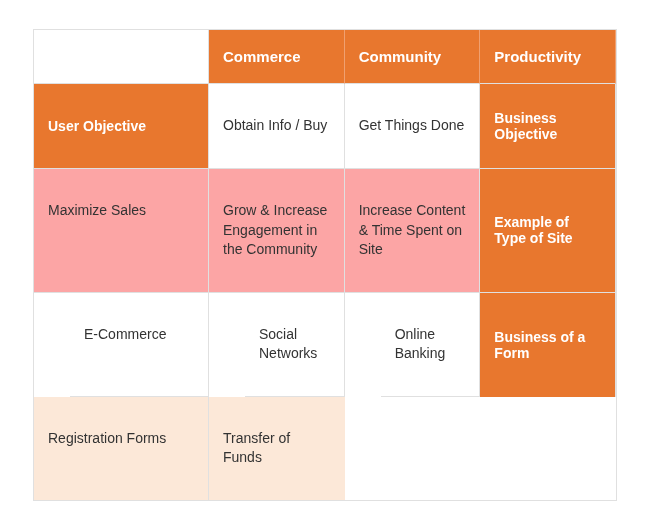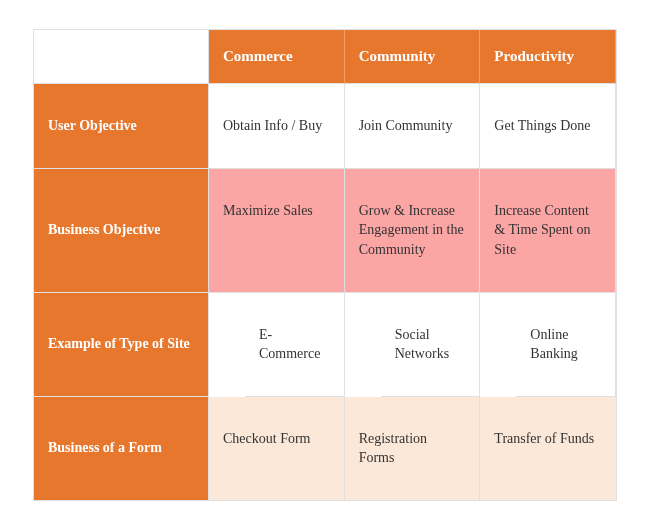--- a/index.html
+++ b/index.html
@@ -15,21 +15,20 @@
       align-items: center;
       justify-content: center;
       background: #fff;
       font-family: Arial, Helvetica, sans-serif;
     }
 
     .table-wrapper {
       width: 584px;
       border: 1px solid #e0e0e0;
       background: #fff;
-      font-family: Liberation Serif, serif;
     }
 
     .table-grid {
       display: grid;
       grid-template-columns: 175px 1fr 1fr 1fr;
       width: 100%;
     }
 
     
     .header-empty {
@@ -117,32 +116,30 @@
 <div class="table-wrapper">
   <div class="table-grid">
 
     <div class="header-empty"></div>
     <div class="header-cell">Commerce</div>
     <div class="header-cell">Community</div>
     <div class="header-cell">Productivity</div>
 
     <div class="row-label">User Objective</div>
     <div class="data-cell row1-data">Obtain Info / Buy</div>
-    <div class="data-cell row1-data">Join Community</div>
     <div class="data-cell row1-data">Get Things Done</div>
 
     <div class="row-label">Business Objective</div>
     <div class="data-cell row2-data">Maximize Sales</div>
     <div class="data-cell row2-data">Grow &amp; Increase Engagement in the Community</div>
     <div class="data-cell row2-data">Increase Content &amp; Time Spent on Site</div>
 
     <div class="row-label">Example of Type of Site</div>
     <div class="data-cell row3-data">E-Commerce</div>
     <div class="data-cell row3-data">Social Networks</div>
     <div class="data-cell row3-data">Online Banking</div>
 
     <div class="row-label last-row">Business of a Form</div>
-    <div class="data-cell row4-data last-row">Checkout Form</div>
     <div class="data-cell row4-data last-row">Registration Forms</div>
     <div class="data-cell row4-data last-row">Transfer of Funds</div>
 
   </div>
 </div>
 
 </body></html>

